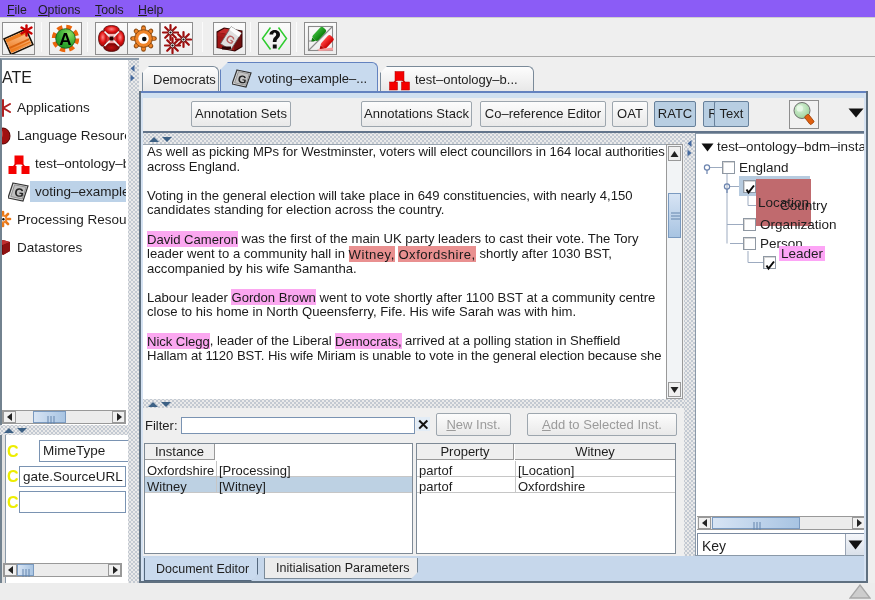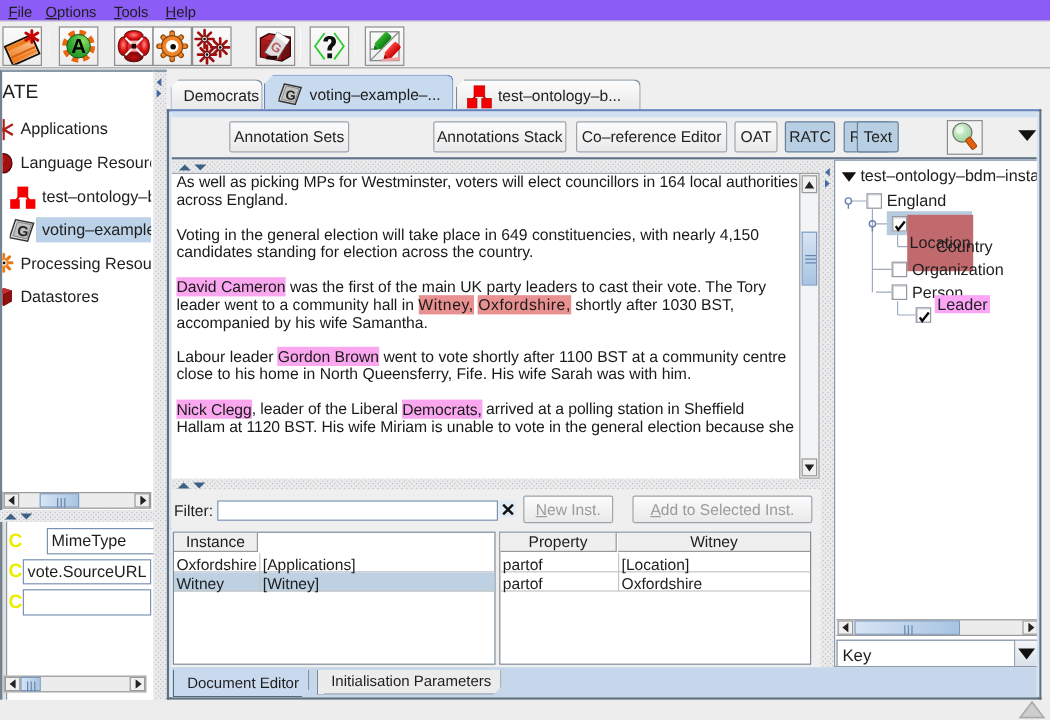--- a/index.html
+++ b/index.html
@@ -289,21 +289,21 @@
 <svg class="abs" style="left:3px;top:427px;" width="26" height="7" viewBox="0 0 26 7">
   <path d="M1 6 L6 1 L11 6 Z" fill="#3D6185"></path>
   <path d="M14 1 L24 1 L19 6 Z" fill="#3D6185"></path>
 </svg>
 
 <div class="abs" style="left:0;top:435px;width:5px;height:148px;background:#E2E2E2;border-left:2px solid #72828F;"></div>
 <div class="abs panelw" id="props" style="left:5px;top:435px;width:121px;height:148px;border-left:1px solid #8A99A8;">
   <div class="abs" style="left:1px;top:8px;color:#EDED00;font-weight:bold;font-size:16px;">C</div>
   <div class="abs" style="left:13px;top:5px;width:107px;height:22px;border:1px solid #7A93B2;background:#FFF;font-size:13.5px;padding:2px 0 0 3px;margin-left:20px;">MimeType</div>
   <div class="abs" style="left:1px;top:33px;color:#EDED00;font-weight:bold;font-size:16px;">C</div>
-  <div class="abs" style="left:13px;top:31px;width:107px;height:21px;border:1px solid #7A93B2;background:#FFF;font-size:13.5px;padding:2px 0 0 3px;">vote.SourceURL</div>
+  <div class="abs" style="left:13px;top:31px;width:107px;height:21px;border:1px solid #7A93B2;background:#FFF;font-size:13.5px;padding:2px 0 0 3px;">gate.SourceURL</div>
   <div class="abs" style="left:1px;top:59px;color:#EDED00;font-weight:bold;font-size:16px;">C</div>
   <div class="abs" style="left:13px;top:56px;width:107px;height:22px;border:1px solid #7A93B2;background:#FFF;"></div>
 </div>
 
 <div class="abs sbH" id="sb2" style="left:3px;top:563px;width:119px;height:14px;">
   <div class="arrbox" style="left:0;top:0;width:13px;height:12px;">
       <svg width="8" height="8" viewBox="0 0 8 8">
         <path d="M6 0 L6 8 L1 4 Z" fill="#222"></path>
       </svg>
     </div>
@@ -457,21 +457,21 @@
     <div class="btn2" style="left:384px;top:5px;width:150px;height:23px;padding-top:3px;color:#9B9B9B;"><span class="u">A</span>dd to Selected Inst.</div>
   </div>
 
   <div class="abs" id="tables" style="left:0;top:348px;width:541px;height:115px;font-size:13px;">
     <div class="abs" style="left:1px;top:2px;width:269px;height:111px;background:#FFF;border:1px solid #7E8A96;">
       <div class="abs" style="left:0;top:0;width:70px;height:16px;border-right:1px solid #999;border-bottom:1px solid #999;text-align:center;background:#EFEFEF;">Instance</div>
       <div class="abs" style="left:0;top:17px;width:267px;height:16px;border-bottom:1px solid #C6C6C6;"></div>
       <div class="abs" style="left:0;top:33px;width:267px;height:16px;background:#BDD1E3;border-bottom:1px solid #C6C6C6;"></div>
       <div class="abs" style="left:70.5px;top:17px;width:1px;height:32px;background:#C6C6C6;"></div>
       <div class="abs" style="left:2px;top:19px;">Oxfordshire</div>
-      <div class="abs" style="left:74px;top:19px;">[Applications]</div>
+      <div class="abs" style="left:74px;top:19px;">[Processing]</div>
       <div class="abs" style="left:2px;top:35px;">Witney</div>
       <div class="abs" style="left:74px;top:35px;">[Witney]</div>
     </div>
     <div class="abs" style="left:273px;top:2px;width:260px;height:111px;background:#FFF;border:1px solid #7E8A96;">
       <div class="abs" style="left:0;top:0;width:97px;height:16px;border-right:1px solid #999;border-bottom:1px solid #999;text-align:center;background:#EFEFEF;">Property</div>
       <div class="abs" style="left:98px;top:0;width:160px;height:16px;border-bottom:1px solid #999;text-align:center;background:#EFEFEF;">Witney</div>
       <div class="abs" style="left:0;top:17px;width:258px;height:16px;border-bottom:1px solid #C6C6C6;"></div>
       <div class="abs" style="left:0;top:33px;width:258px;height:16px;border-bottom:1px solid #C6C6C6;"></div>
       <div class="abs" style="left:97.5px;top:17px;width:1px;height:32px;background:#C6C6C6;"></div>
       <div class="abs" style="left:2px;top:19px;">partof</div>

